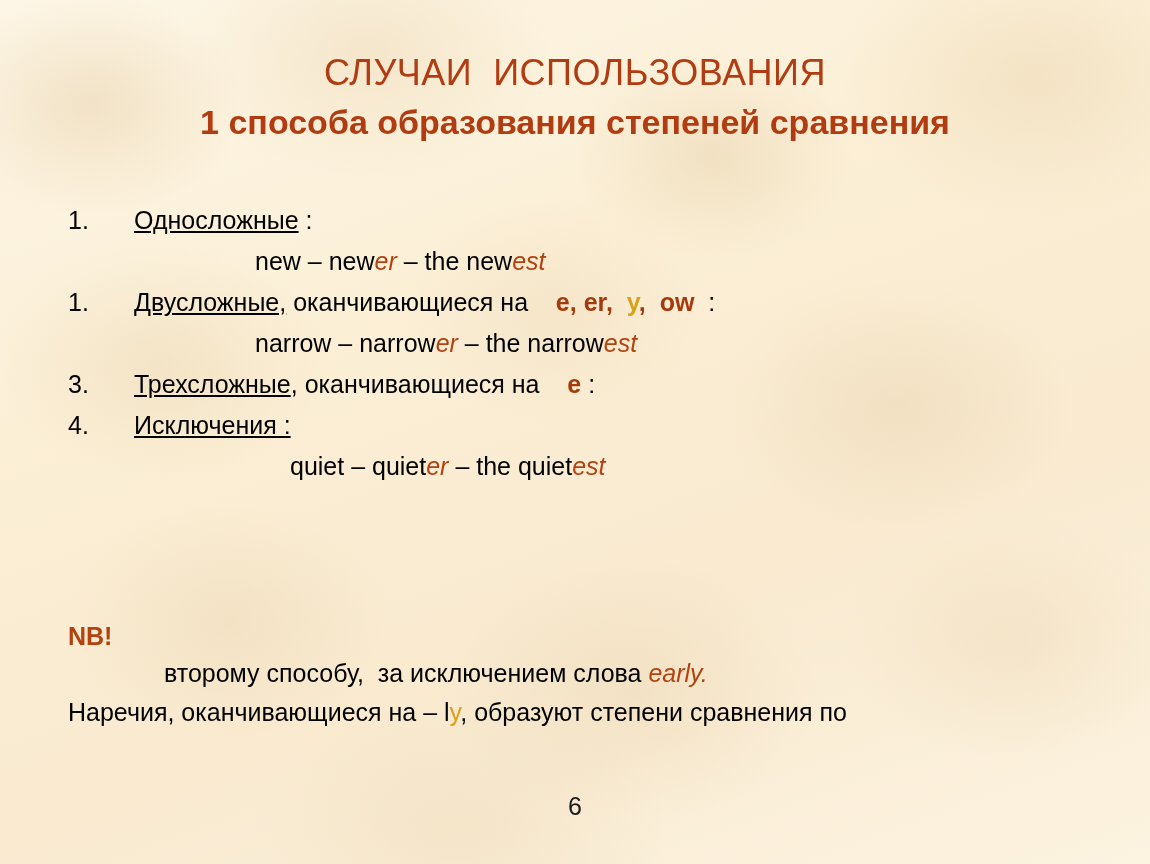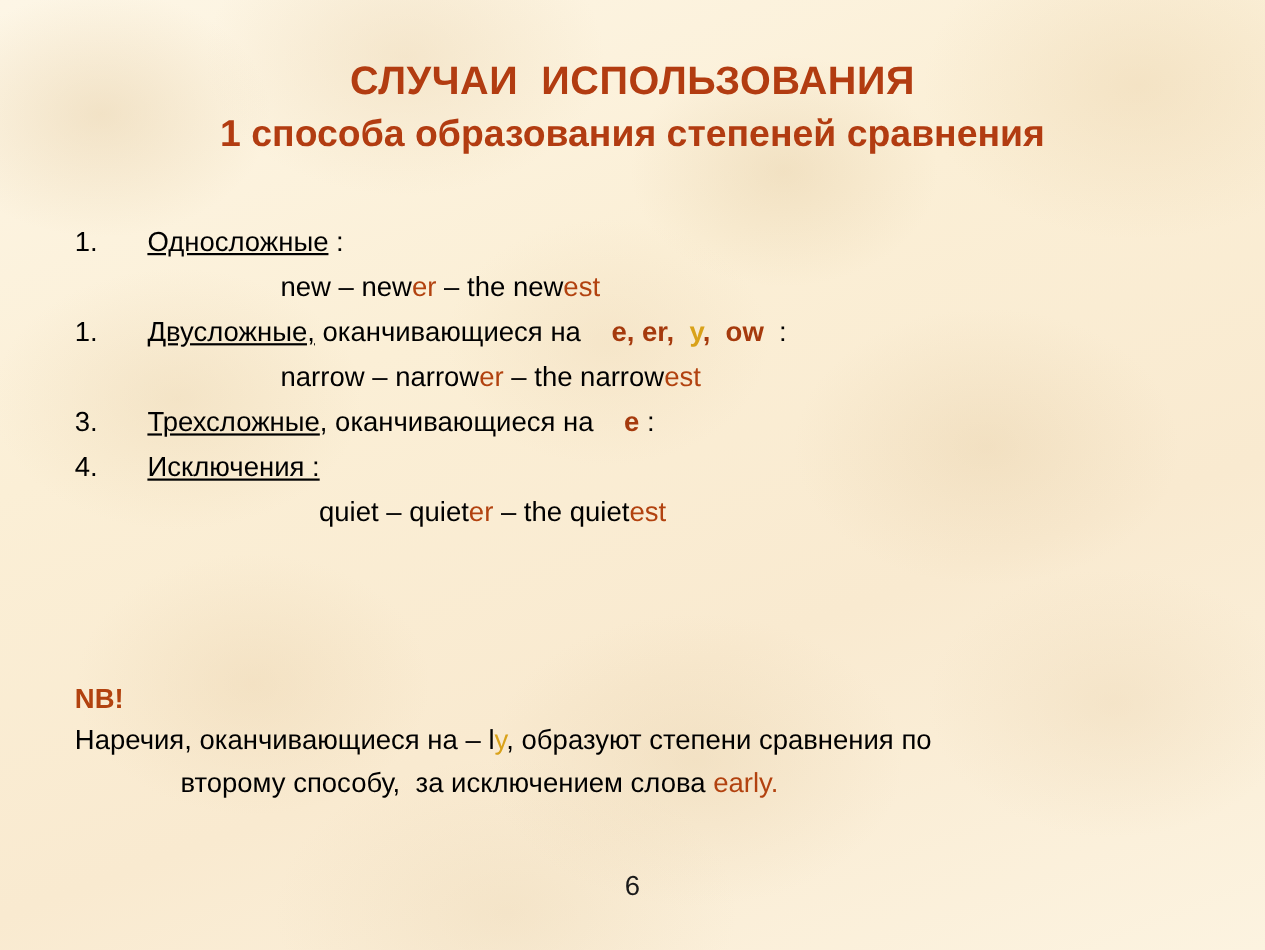--- a/index.html
+++ b/index.html
@@ -41,21 +41,21 @@
   #title-block {
     position: absolute;
     top: 52px;
     left: 0;
     width: 1150px;
     text-align: center;
   }
   .slide-title {
     color: #b23c11;
     font-size: 36px;
-    font-weight: bold;
+    font-weight: normal;
     letter-spacing: 0.5px;
     line-height: 1.14;
     white-space: pre;
   }
   .slide-subtitle {
     color: #b23c11;
     font-size: 34px;
     font-weight: bold;
     line-height: 1.18;
     margin-top: 9px;
@@ -93,21 +93,21 @@
     color: #000000;
     line-height: 1.0;
     margin-bottom: 16px;
     white-space: pre;
   }
   .ex-indent-1 { padding-left: 187px; }
   .ex-indent-2 { padding-left: 187px; }
   .ex-indent-3 { padding-left: 222px; }
   .ex-indent-4 { padding-left: 222px; }
 
-  .hl      { color: #b2420f; }
+  .hl      { color: #b2420f; font-style: italic; }
   .hl-bold { color: #a53a0d; font-weight: bold; }
   .hl-y    { color: #d9a21a; font-weight: bold; }
   .hl-yl   { color: #d9a21a; }
 
   
   #nb-block {
     position: absolute;
     top: 624px;
     left: 68px;
     width: 1020px;
@@ -171,19 +171,19 @@
     <div class="list-row">
       <span class="marker">4.</span>
       <span><span class="rule-head">Исключения :</span><span></span></span>
     </div>
     <div class="example-row ex-indent-4"><span>quiet – quiet</span><span class="hl">er</span><span> – the quiet</span><span class="hl">est</span></div>
 
   </div>
 
   <div id="nb-block">
     <div class="nb-label">NB!</div>
+    <div class="nb-line nb-line-2"><span>второму способу,  за исключением слова </span><span class="hl">early.</span></div>
     <div class="nb-line"><span>Наречия, оканчивающиеся на – </span><span>l</span><span class="hl-yl">y</span><span>, образуют степени сравнения по</span></div>
-    <div class="nb-line nb-line-2"><span>второму способу,  за исключением слова </span><span class="hl">early.</span></div>
   </div>
 
   <div id="page-number">6</div>
 
 </div>
 
 </body></html>

